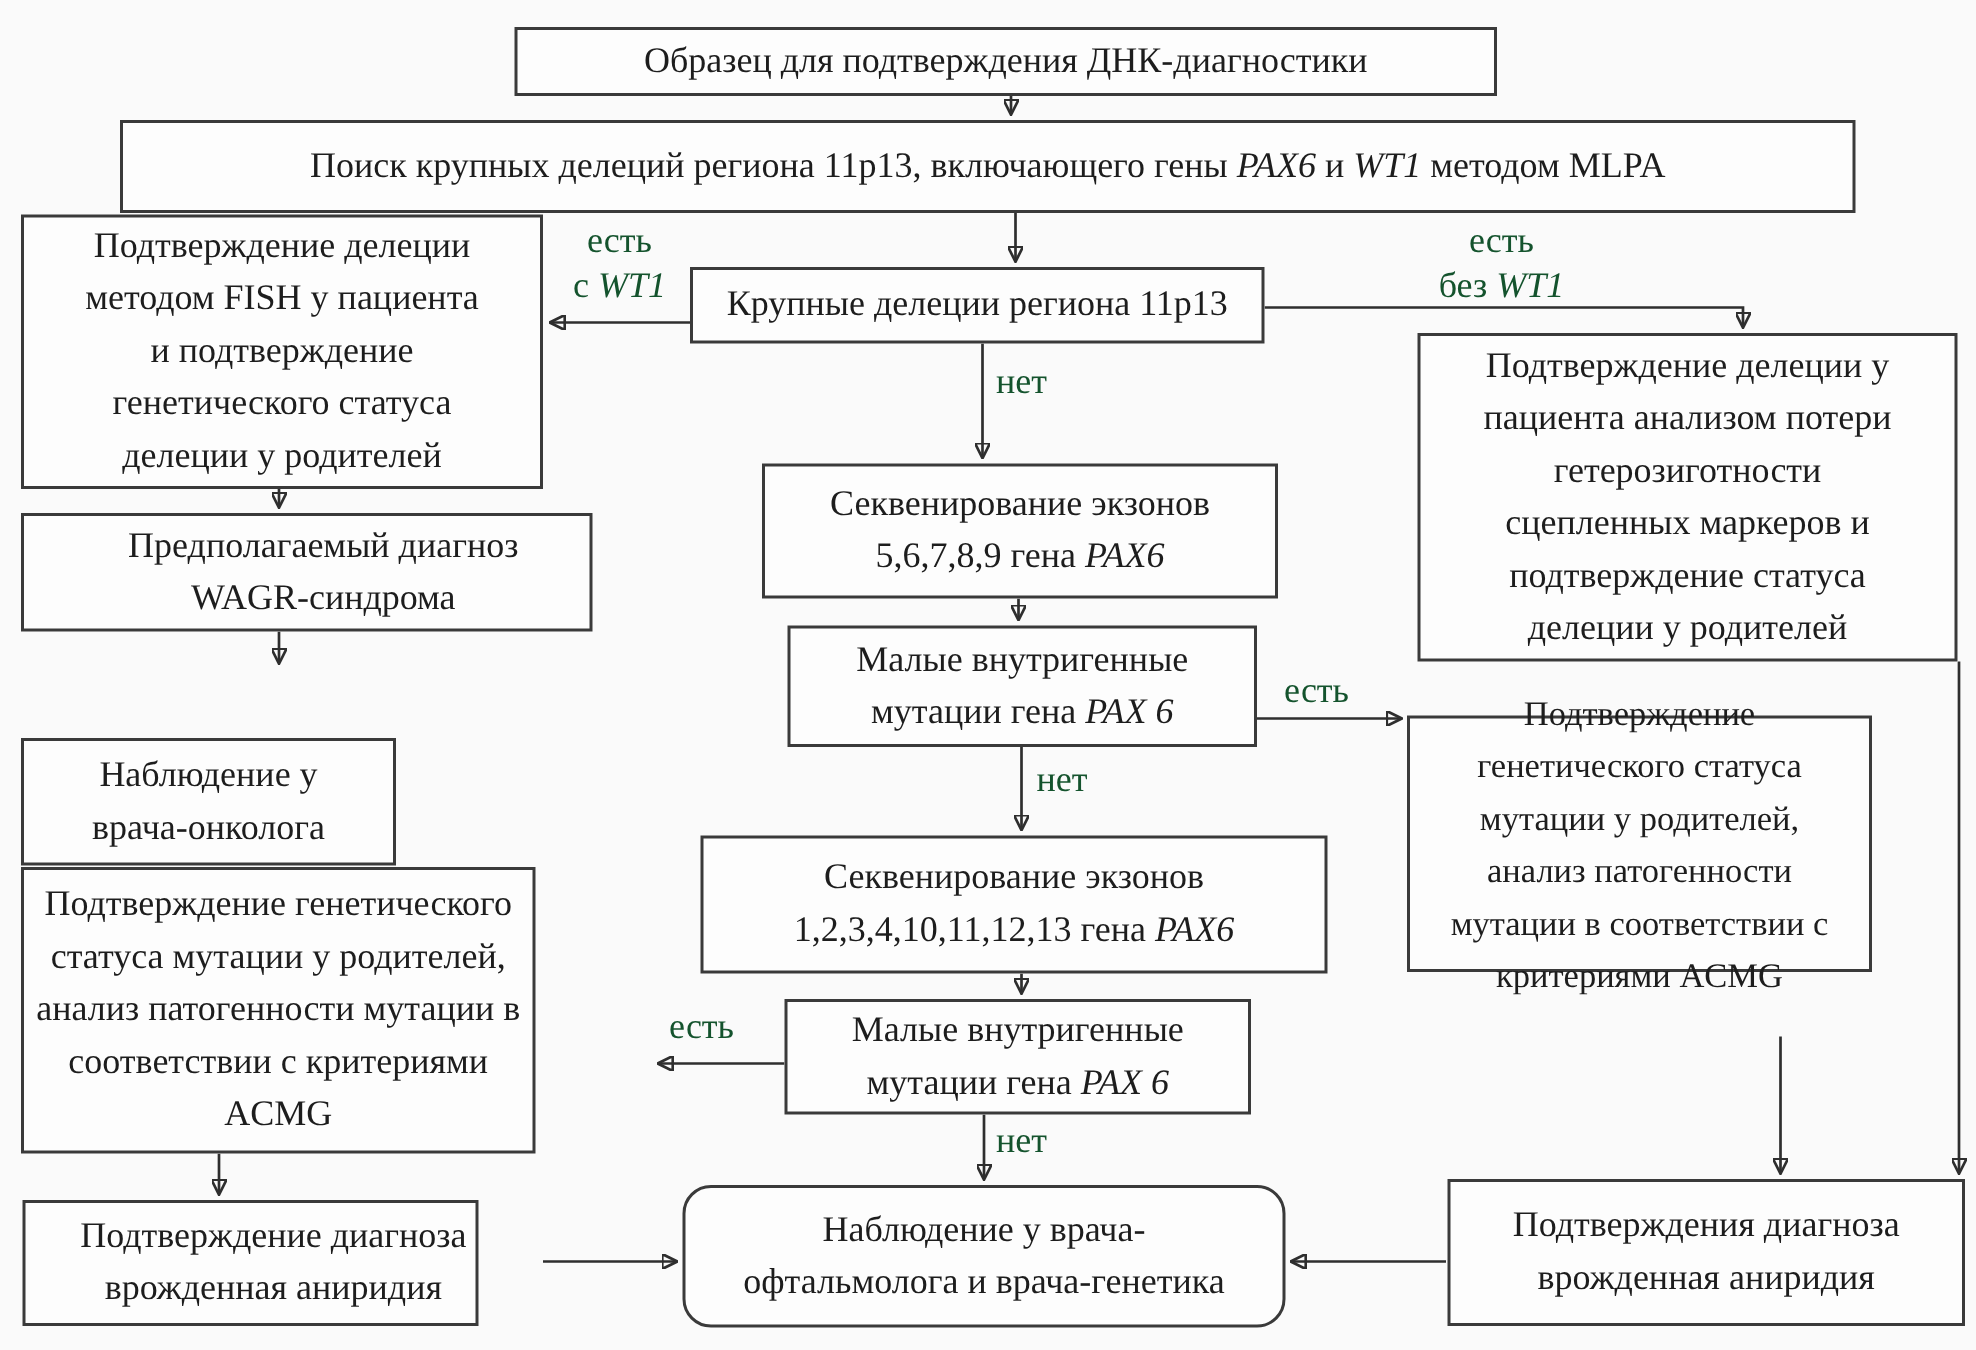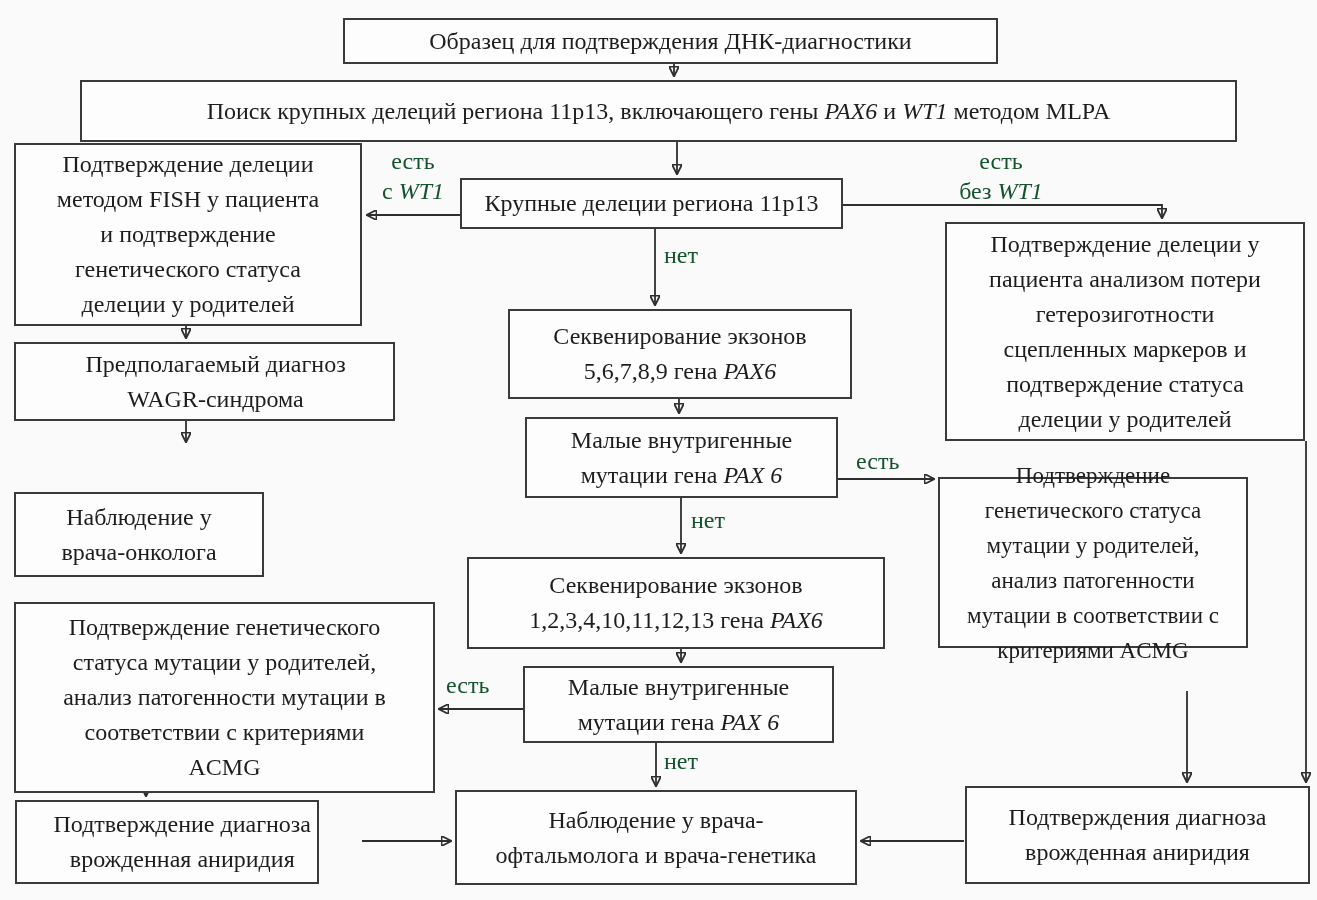--- a/index.html
+++ b/index.html
@@ -148,34 +148,34 @@
   <div class="node" style="left:467px;top:557px;width:418px;height:92px;">
     <div class="node-text"><span>Секвенирование экзонов
 1,2,3,4,10,11,12,13 гена </span><span class="italic">PAX6</span></div>
   </div>
 
   <div class="node" style="left:523px;top:666px;width:311px;height:77px;">
     <div class="node-text"><span>Малые внутригенные
 мутации гена </span><span class="italic">PAX 6</span></div>
   </div>
 
-  <div class="node" style="left:14px;top:602px;width:421px;height:191px;font-family:Liberation Serif, serif;">
+  <div class="node" style="left:14px;top:578px;width:343px;height:191px;font-family:Liberation Serif, serif;">
     <div class="node-text"><span>Подтверждение генетического
 статуса мутации у родителей,
 анализ патогенности мутации в
 соответствии с критериями
 ACMG</span></div>
   </div>
 
   <div class="node" style="left:15px;top:800px;width:304px;height:84px;justify-content:flex-end;">
     <div class="node-text"><span>Подтверждение диагноза
 врожденная аниридия</span></div>
   </div>
 
-  <div class="node" style="left:455px;top:790px;width:402px;height:95px;">
+  <div class="node" style="left:455px;top:790px;width:402px;height:95px;border-radius:19px;">
     <div class="node-text"><span>Наблюдение у врача-
 офтальмолога и врача-генетика</span></div>
   </div>
 
   <div class="node" style="left:965px;top:786px;width:345px;height:98px;">
     <div class="node-text"><span>Подтверждения диагноза
 врожденная аниридия</span></div>
   </div>
 
   <div class="edge-label" style="left:368px;top:146px;width:90px;"><span>есть

